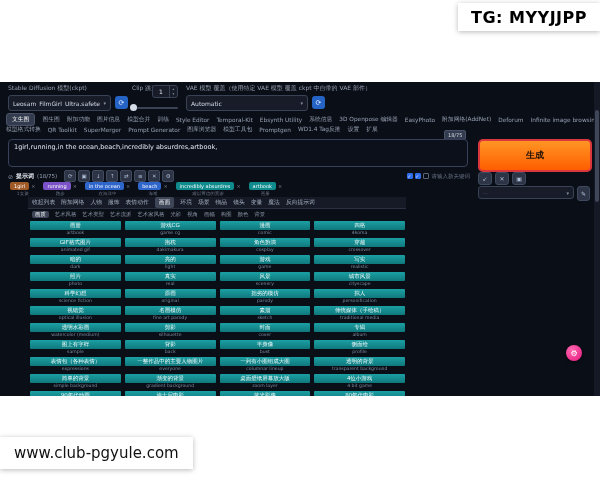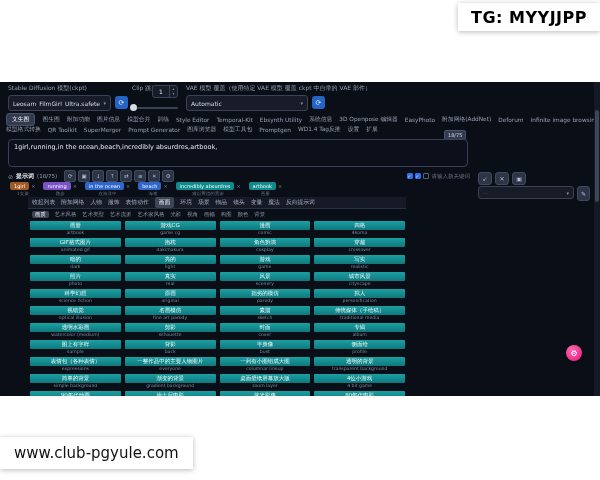--- a/index.html
+++ b/index.html
@@ -151,20 +151,21 @@
       <div class="tab">图库浏览器</div>
       <div class="tab">模型工具包</div>
       <div class="tab">Promptgen</div>
       <div class="tab">WD1.4 Tag反推</div>
       <div class="tab">设置</div>
       <div class="tab">扩展</div>
     </div>
 
   <div class="counter-pill">18/75</div>
   <textarea class="prompt" spellcheck="false" style="">1girl,running,in the ocean,beach,incredibly absurdres,artbook,</textarea>
+  <div class="generate">生成</div>
   <div class="quick">
       <div class="qbtn">↙</div>
       <div class="qbtn">✕</div>
       <div class="qbtn">▣</div>
     </div>
   <div class="styles-dd">
     <span>···</span>
     <span class="caret">▾</span>
   </div>
   <div class="pencil-btn">✎</div>

